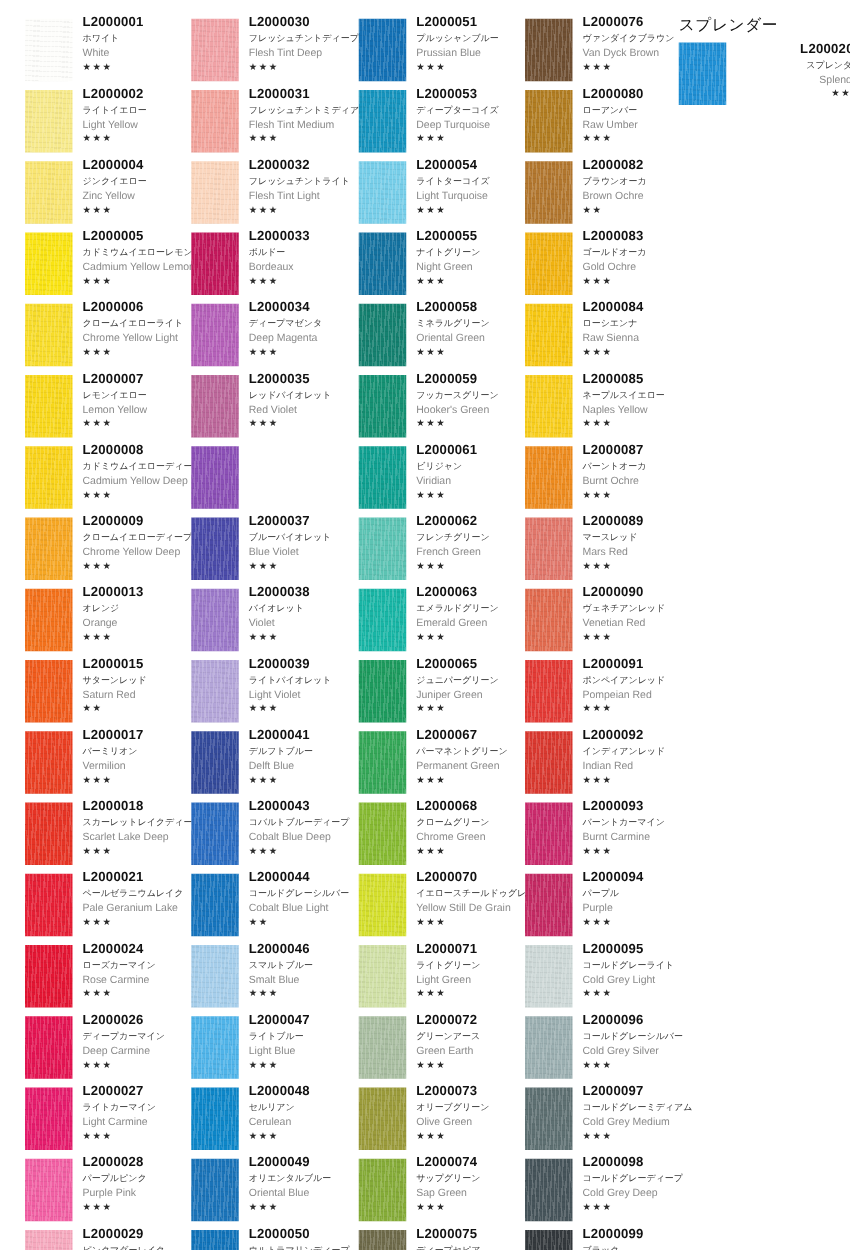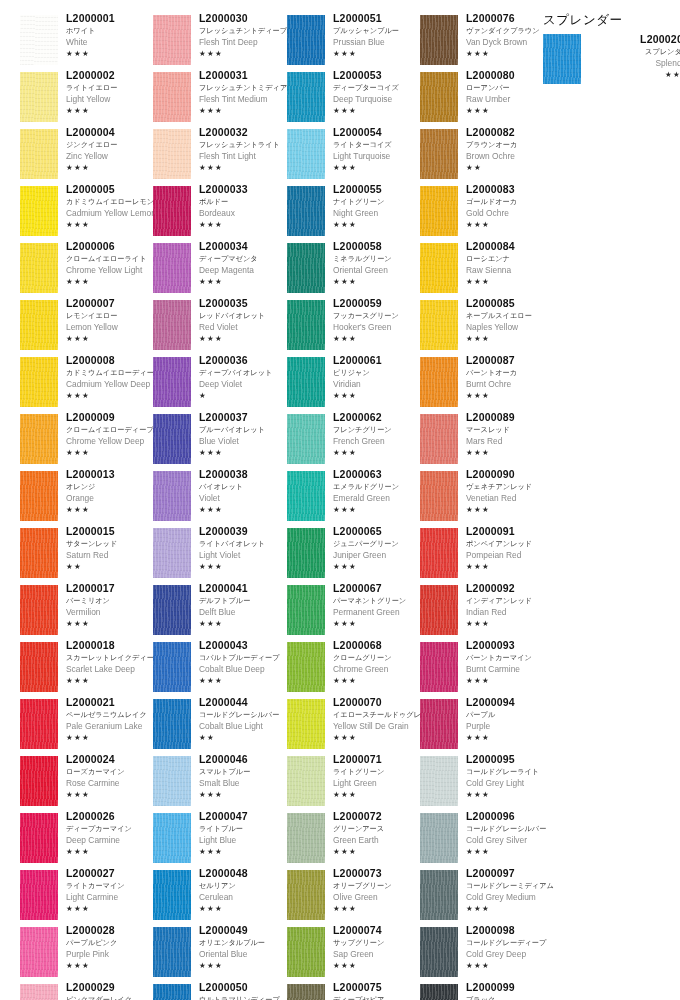--- a/index.html
+++ b/index.html
@@ -331,26 +331,20 @@
           <div class="code">L2000035</div>
           <div class="jp">レッドバイオレット</div>
           <div class="en">Red Violet</div>
           <div class="stars">★★★</div>
         </div>
       </div>
       <div class="swatch-row">
         <div class="swatch" style="background: rgb(138, 79, 181);">
           <div class="tex"></div>
         </div>
-        <div class="info">
-          <div class="code">L2000036</div>
-          <div class="jp">ディープバイオレット</div>
-          <div class="en">Deep Violet</div>
-          <div class="stars">★</div>
-        </div>
       </div>
       <div class="swatch-row">
         <div class="swatch" style="background: rgb(74, 74, 168);">
           <div class="tex"></div>
         </div>
         <div class="info">
           <div class="code">L2000037</div>
           <div class="jp">ブルーバイオレット</div>
           <div class="en">Blue Violet</div>
           <div class="stars">★★★</div>

